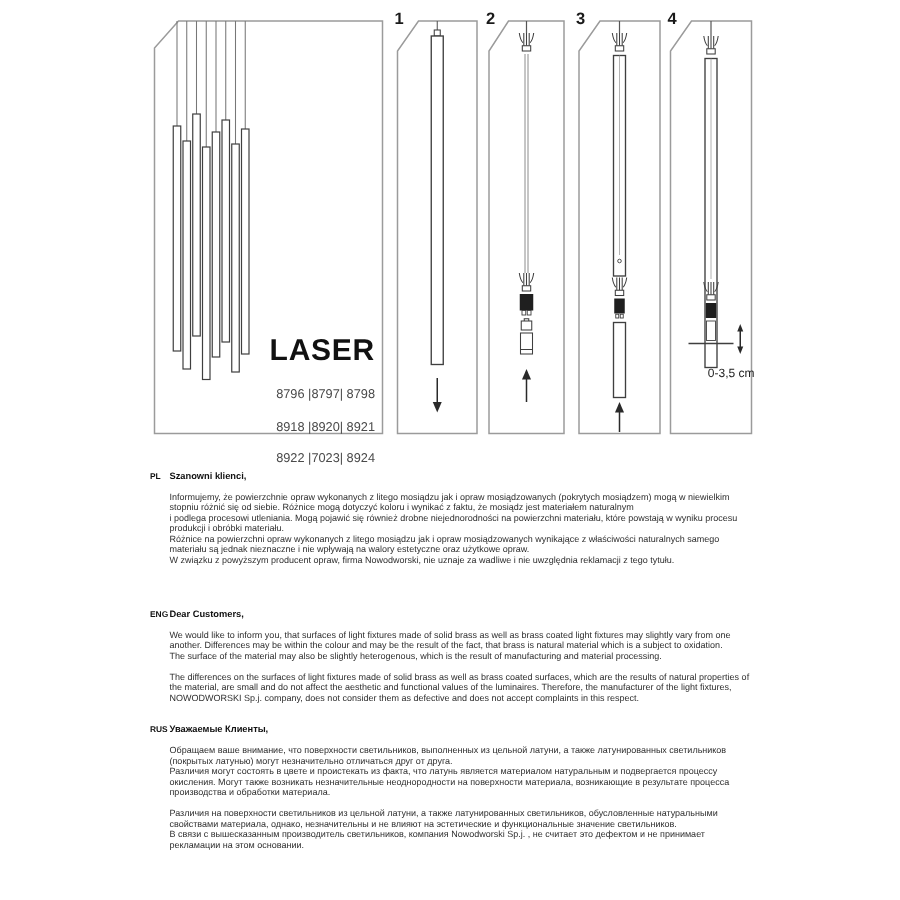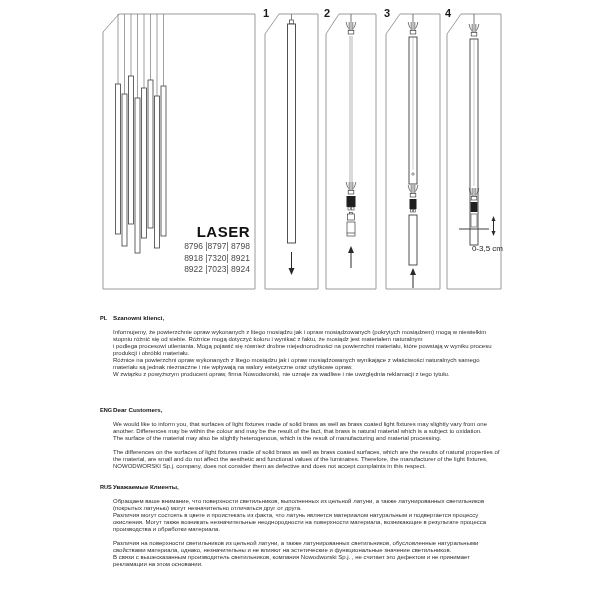--- a/index.html
+++ b/index.html
@@ -9,22 +9,22 @@
   }
   .panel{position:absolute;top:12px;}
   #main-panel{left:102px;width:155px;height:279px;}
   #p1{left:263px;width:57px;height:279px;}
   #p2{left:324px;width:54px;height:279px;}
   #p3{left:384px;width:58px;height:279px;}
   #p4{left:445px;width:58px;height:279px;}
   .panel svg{display:block;width:100%;height:279px;}
   .step-num{position:absolute;top:-5px;left:0;font-weight:bold;font-size:11px;color:#1a1a1a;}
   .brand{position:absolute;right:7px;top:211px;text-align:right;}
-  .brand .name{font-weight:bold;font-size:15px;letter-spacing:.5px;color:#111;}
-  .brand .code{font-size:8.5px;line-height:9.5px;color:#4a4a4a;margin-top:2px;}
+  .brand .name{font-weight:bold;font-size:20px;letter-spacing:.5px;color:#111;}
+  .brand .code{font-size:8.5px;line-height:9.5px;color:#4a4a4a;margin-top:12px;}
   .adjust-label{position:absolute;top:232px;left:0;width:100%;text-align:right;
     font-size:8px;font-weight:normal;color:#222;}
   .sections{position:absolute;left:100px;top:314px;width:414px;}
   section{display:block;}
   .sec-head{font-size:6.2px;font-weight:bold;color:#111;}
   .lang{display:inline-block;width:13px;font-size:5.6px;font-weight:bold;vertical-align:baseline;}
   .body{margin-left:13px;margin-top:8px;font-size:6px;line-height:7px;color:#2e2e2e;}
   .ln{white-space:nowrap;}
   .pgap{height:7px;}
   #sec-eng{margin-top:28px;}
@@ -68,21 +68,21 @@
         <rect x="33" y="86" width="5" height="155"></rect>
         <rect x="39.5" y="76" width="5" height="150"></rect>
         <rect x="46" y="68" width="5" height="148"></rect>
         <rect x="52.5" y="84" width="5" height="152"></rect>
         <rect x="59" y="74" width="5" height="150"></rect>
       </g>
     </svg>
     <div class="brand">
       <div class="name">LASER</div>
       <div class="code">8796 |8797| 8798</div>
-      <div class="code">8918 |7320| 8921</div>
+      <div class="code">8918 |8920| 8921</div>
       <div class="code">8922 |7023| 8924</div>
     </div>
   </div>
 
   <div class="panel" id="p1">
     <span class="step-num">1</span>
     <svg viewBox="0 0 57 279">
       <polygon points="16,2 55,2 55,277 2,277 2,22" fill="none" stroke="#9b9b9b" stroke-width="1"></polygon>
       <line x1="28.5" y1="2" x2="28.5" y2="12" stroke="#555" stroke-width="0.7"></line>
       <rect x="26.5" y="8" width="4" height="4" fill="#fff" stroke="#3f3f3f" stroke-width="0.7"></rect>

